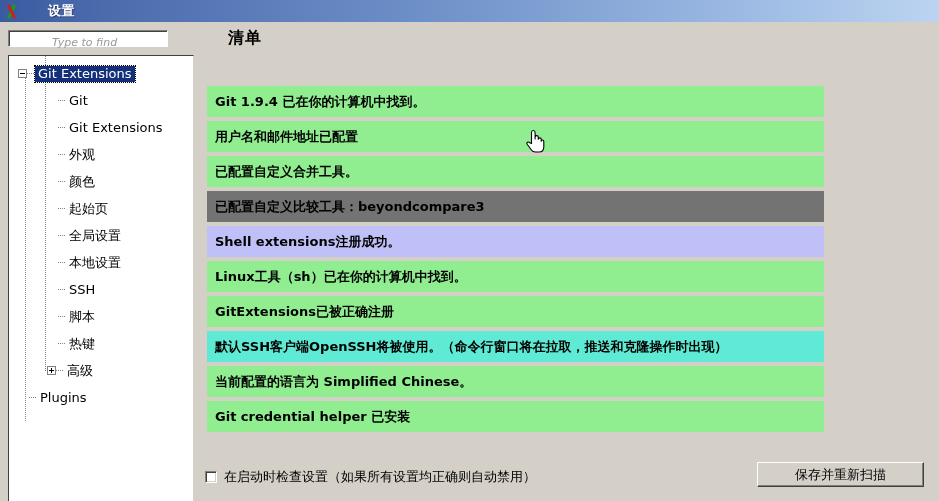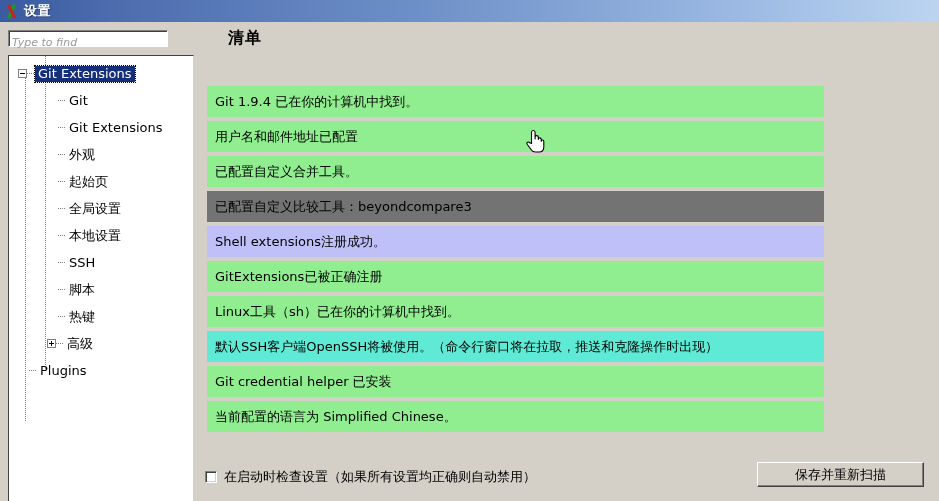--- a/index.html
+++ b/index.html
@@ -21,20 +21,21 @@
   
   .titlebar {
     position: absolute;
     left: 0; top: 0;
     width: 939px; height: 22px;
     background: linear-gradient(to right, #3a5ba0 0%, #4c6cae 12%, #6e90c8 45%, #9dbbe4 80%, #bcd4f0 100%);
     display: flex;
     align-items: center;
     box-sizing: border-box;
     padding-left: 4px;
+    gap: 24px;
   }
   .title-icon {
     width: 16px; height: 16px;
     position: relative;
     flex: 0 0 auto;
     margin-right: 4px;
   }
   .title-icon .s1, .title-icon .s2 {
     position: absolute;
     width: 3px; height: 15px;
@@ -73,20 +74,21 @@
   .search-input {
     width: 100%; height: 100%;
     border: 0; outline: 0;
     background: transparent;
     font-family: "DejaVu Sans", sans-serif;
     font-size: 11px;
     font-style: italic;
     color: #808080;
     padding: 0 3px;
     box-sizing: border-box;
+    margin-left: 40px;
   }
   .search-input::placeholder {
     color: #9a9a9a;
     font-style: italic;
   }
 
   .tree-box {
     position: absolute;
     left: 8px; top: 33px;
     width: 186px; height: 468px;
@@ -180,20 +182,21 @@
     position: absolute;
     left: 10px; top: 40px;
     font-size: 13px;
     color: #000000;
   }
 
   .checklist {
     position: absolute;
     left: 12px; top: 64px;
     width: 617px;
+    font-weight: bold;
   }
   .check-row {
     height: 31px;
     margin-bottom: 4px;
     display: flex;
     align-items: center;
     font-size: 13px;
     color: #000000;
     padding-left: 8px;
     box-sizing: border-box;
@@ -288,20 +291,25 @@
             <span class="node-label">Git Extensions</span>
           </div>
           <div class="tree-node lvl1">
             <span style="width: 11px; flex: 0 0 auto;"></span>
             <span class="dots-h"></span>
             <span class="node-label">外观</span>
           </div>
           <div class="tree-node lvl1">
             <span style="width: 11px; flex: 0 0 auto;"></span>
             <span class="dots-h"></span>
+            <span class="node-label">颜色</span>
+          </div>
+          <div class="tree-node lvl1">
+            <span style="width: 11px; flex: 0 0 auto;"></span>
+            <span class="dots-h"></span>
             <span class="node-label">起始页</span>
           </div>
           <div class="tree-node lvl1">
             <span style="width: 11px; flex: 0 0 auto;"></span>
             <span class="dots-h"></span>
             <span class="node-label">全局设置</span>
           </div>
           <div class="tree-node lvl1">
             <span style="width: 11px; flex: 0 0 auto;"></span>
             <span class="dots-h"></span>
@@ -349,33 +357,33 @@
         <div class="check-row" style="background: rgb(144, 238, 144);">
           <span>已配置自定义合并工具。</span>
         </div>
         <div class="check-row" style="background: #737373;">
           <span>已配置自定义比较工具：beyondcompare3</span>
         </div>
         <div class="check-row" style="background: rgb(192, 192, 248);">
           <span>Shell extensions注册成功。</span>
         </div>
         <div class="check-row" style="background: rgb(144, 238, 144);">
+          <span>Linux工具（sh）已在你的计算机中找到。</span>
+        </div>
+        <div class="check-row" style="background: rgb(144, 238, 144);">
           <span>GitExtensions已被正确注册</span>
-        </div>
-        <div class="check-row" style="background: rgb(144, 238, 144);">
-          <span>Linux工具（sh）已在你的计算机中找到。</span>
         </div>
         <div class="check-row" style="background: #5eead4;">
           <span>默认SSH客户端OpenSSH将被使用。（命令行窗口将在拉取，推送和克隆操作时出现）</span>
         </div>
         <div class="check-row" style="background: rgb(144, 238, 144);">
+          <span>当前配置的语言为 Simplified Chinese。</span>
+        </div>
+        <div class="check-row" style="background: rgb(144, 238, 144);">
           <span>Git credential helper 已安装</span>
-        </div>
-        <div class="check-row" style="background: rgb(144, 238, 144);">
-          <span>当前配置的语言为 Simplified Chinese。</span>
         </div>
       </div>
 
     <div class="bottom-bar">
       <div class="chk-wrap">
         <span class="chk-box"></span>
         <span>在启动时检查设置（如果所有设置均正确则自动禁用）</span>
       </div>
       <button class="save-button">保存并重新扫描</button>
     </div>

